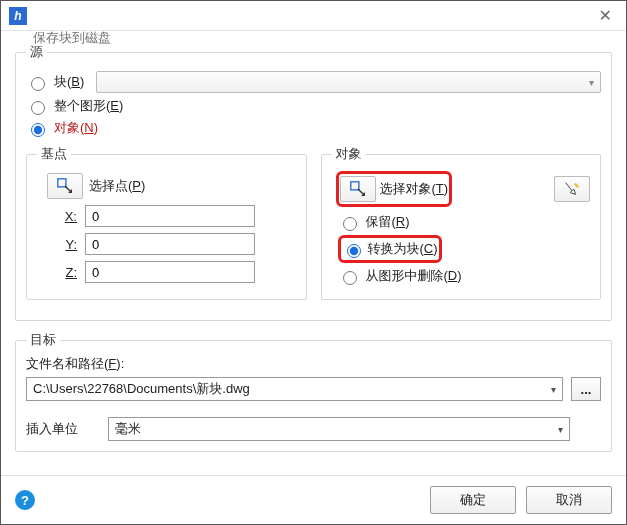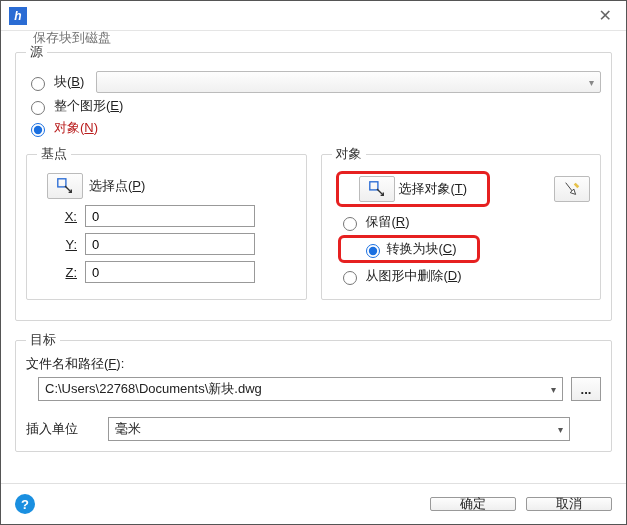--- a/index.html
+++ b/index.html
@@ -69,27 +69,27 @@
   .coord-row { display: flex; align-items: center; gap: 8px; margin: 6px 0 0 16px; }
   .coord-row .lbl { width: 24px; text-align: right; text-decoration: underline; }
   .textin {
     border: 1px solid #999; height: 22px; padding: 0 6px; font-size: 13px;
   }
   .coord-row .textin { width: 170px; }
   .obj-col .row { margin-left: 6px; }
   .hl-red {
     border: 3px solid #e62020;
     border-radius: 6px;
-    padding: 2px 20px;
+    padding: 2px 1px;
     display: inline-flex; align-items: center; gap: 4px;
   }
   .obj-top { display: flex; align-items: center; }
   .obj-top .gap { flex: 1; }
   .label-line { margin-bottom: 4px; }
-  .path-row { display: flex; align-items: center; gap: 8px; margin-left: 12px; }
+  .path-row { display: flex; align-items: center; gap: 8px; }
   .path-row select, .fake-select {
     border: 1px solid #999; height: 24px; background: #fff;
     display: flex; align-items: center; padding: 0 6px; flex: 1;
     justify-content: space-between;
   }
   .ellipsis-btn {
     border: 1px solid #999; height: 24px; width: 30px;
     background: linear-gradient(#fdfdfd,#efefef);
     display: flex; align-items: center; justify-content: center;
     cursor: pointer; font-weight: bold;
@@ -107,21 +107,21 @@
   }
   .footer .help {
     width: 20px; height: 20px; border-radius: 50%;
     background: #1a8fe0; color: #fff; font-weight: bold;
     display: flex; align-items: center; justify-content: center;
     cursor: pointer;
   }
   .footer .spacer { flex: 1; }
   .btn {
     border: 1px solid #999; background: linear-gradient(#fdfdfd,#efefef);
-    height: 14px; min-width: 86px; border-radius: 2px;
+    height: 28px; min-width: 86px; border-radius: 2px;
     display: flex; align-items: center; justify-content: center;
     cursor: pointer;
   }
   .under { text-decoration: underline; }
   svg.pick-icon { width: 18px; height: 18px; }
 </style>
 </head>
 <body>
 
 <div class="titlebar">

